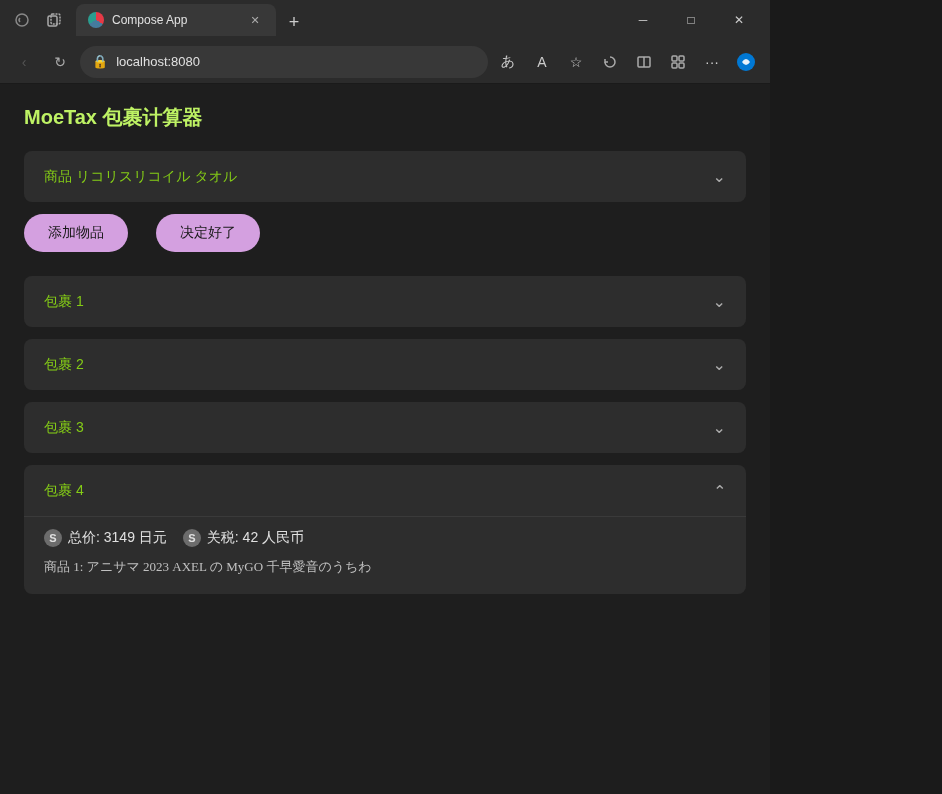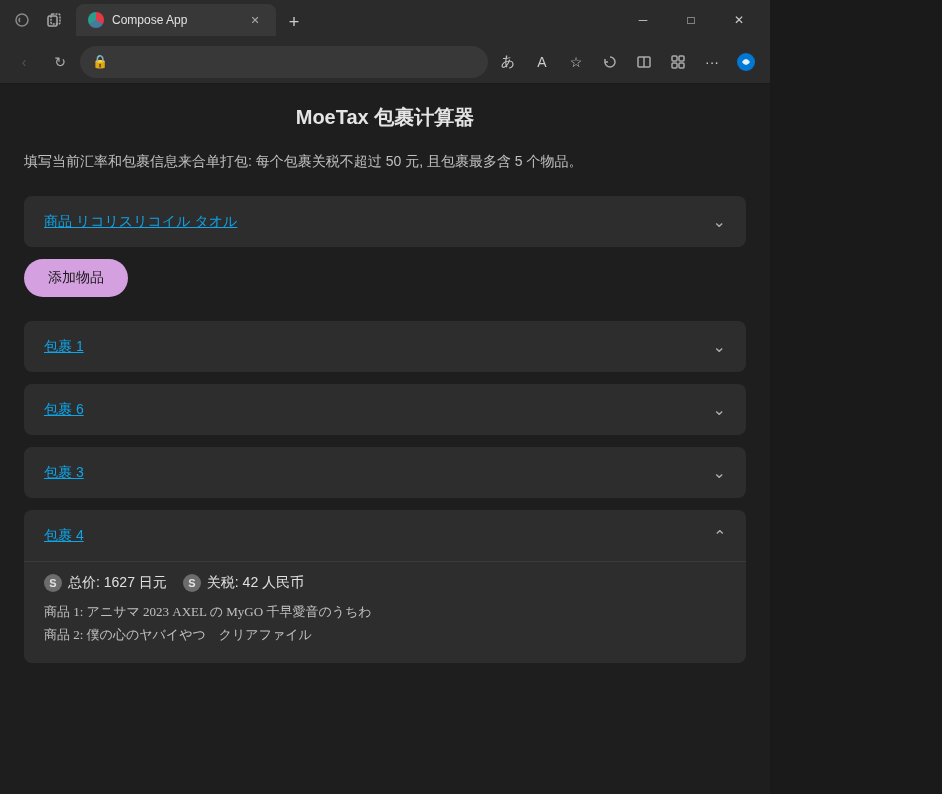--- a/index.html
+++ b/index.html
@@ -221,23 +221,22 @@
       flex: 1;
       background: #1e1e1e;
       overflow-y: auto;
       padding: 20px 24px;
       color: #e0e0e0;
     }
 
     .app-title {
       font-size: 20px;
       font-weight: 600;
-      color: #e5e5e5;
+      color: #bef264;
       margin-bottom: 20px;
-      text-align: center;
     }
 
     .description {
       font-size: 14px;
       color: #c0c0c0;
       margin-bottom: 24px;
       line-height: 1.5;
     }
 
     
@@ -253,22 +252,21 @@
       align-items: center;
       justify-content: space-between;
       padding: 16px 20px;
       cursor: pointer;
       color: #e0e0e0;
       font-size: 14px;
     }
 
     .accordion-title {
       font-size: 14px;
-      color: #0ea5e9;
-      text-decoration: underline;
+      color: #84cc16;
     }
 
     .chevron {
       color: #aaa;
       font-size: 16px;
       transition: transform 0.2s;
     }
 
     .chevron.up {
       transform: rotate(180deg);
@@ -384,20 +382,21 @@
       <button class="win-btn">□</button>
       <button class="win-btn close">✕</button>
     </div>
   </div>
 
   <div class="address-bar-row">
     <button class="nav-btn disabled">‹</button>
     <button class="nav-btn">↻</button>
     <div class="address-bar">
       <span class="security-icon">🔒</span>
+      <span class="address-text">localhost:8080</span>
     </div>
     <div class="toolbar-right">
       <button class="toolbar-icon-btn">あ</button>
       <button class="toolbar-icon-btn">A</button>
       <button class="toolbar-icon-btn">☆</button>
       <button class="toolbar-icon-btn">
         <svg width="14" height="14" viewBox="0 0 14 14" fill="none">
           <path d="M2 7 A5 5 0 1 0 7 2" stroke="#aaa" stroke-width="1.5" fill="none"></path>
           <path d="M2 4 L2 7 L5 7" stroke="#aaa" stroke-width="1.5" fill="none"></path>
         </svg>
@@ -421,70 +420,69 @@
         <svg width="20" height="20" viewBox="0 0 20 20">
           <circle cx="10" cy="10" r="9" fill="#0078d4"></circle>
           <path d="M6 10 Q10 4 14 10 Q10 16 6 10Z" fill="white" opacity="0.9"></path>
         </svg>
       </button>
     </div>
   </div>
 
   <div class="page-content">
     <div class="app-title">MoeTax 包裹计算器</div>
-    <div class="description">填写当前汇率和包裹信息来合单打包: 每个包裹关税不超过 50 元, 且包裹最多含 5 个物品。</div>
 
     <div class="accordion">
       <div class="accordion-header">
         <span class="accordion-title">商品 リコリスリコイル タオル</span>
         <span class="chevron">⌄</span>
       </div>
     </div>
 
     <div class="buttons-row">
       <button class="btn-add">添加物品</button>
+      <button class="btn-confirm">决定好了</button>
     </div>
 
     <div class="accordion">
       <div class="accordion-header">
         <span class="accordion-title">包裹 1</span>
         <span class="chevron">⌄</span>
       </div>
     </div>
 
     <div class="accordion">
       <div class="accordion-header">
-        <span class="accordion-title">包裹 6</span>
+        <span class="accordion-title">包裹 2</span>
         <span class="chevron">⌄</span>
       </div>
     </div>
 
     <div class="accordion">
       <div class="accordion-header">
         <span class="accordion-title">包裹 3</span>
         <span class="chevron">⌄</span>
       </div>
     </div>
 
     <div class="accordion">
       <div class="accordion-header">
         <span class="accordion-title">包裹 4</span>
         <span class="chevron up">⌄</span>
       </div>
       <div class="accordion-body">
         <div class="package-info">
           <div class="info-item">
             <div class="circle-icon">S</div>
-            <span>总价: 1627 日元</span>
+            <span>总价: 3149 日元</span>
           </div>
           <div class="info-item">
             <div class="circle-icon">S</div>
             <span>关税: 42 人民币</span>
           </div>
         </div>
         <div class="package-items">
           <div>商品 1: アニサマ 2023 AXEL の MyGO 千早愛音のうちわ</div>
-          <div>商品 2: 僕の心のヤバイやつ　クリアファイル</div>
         </div>
       </div>
     </div>
   </div>
 </div>
 
 </body></html>

